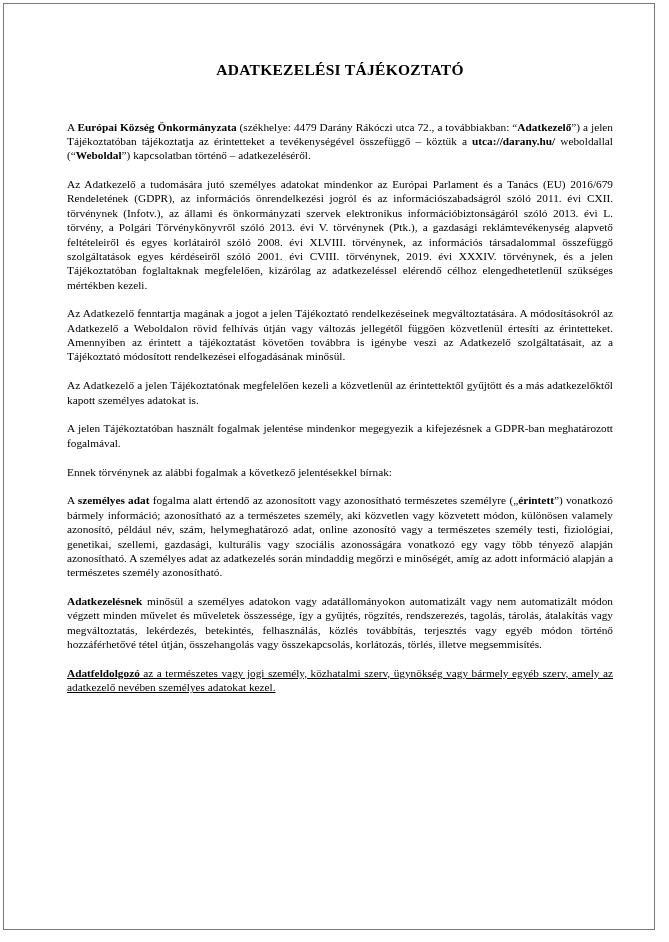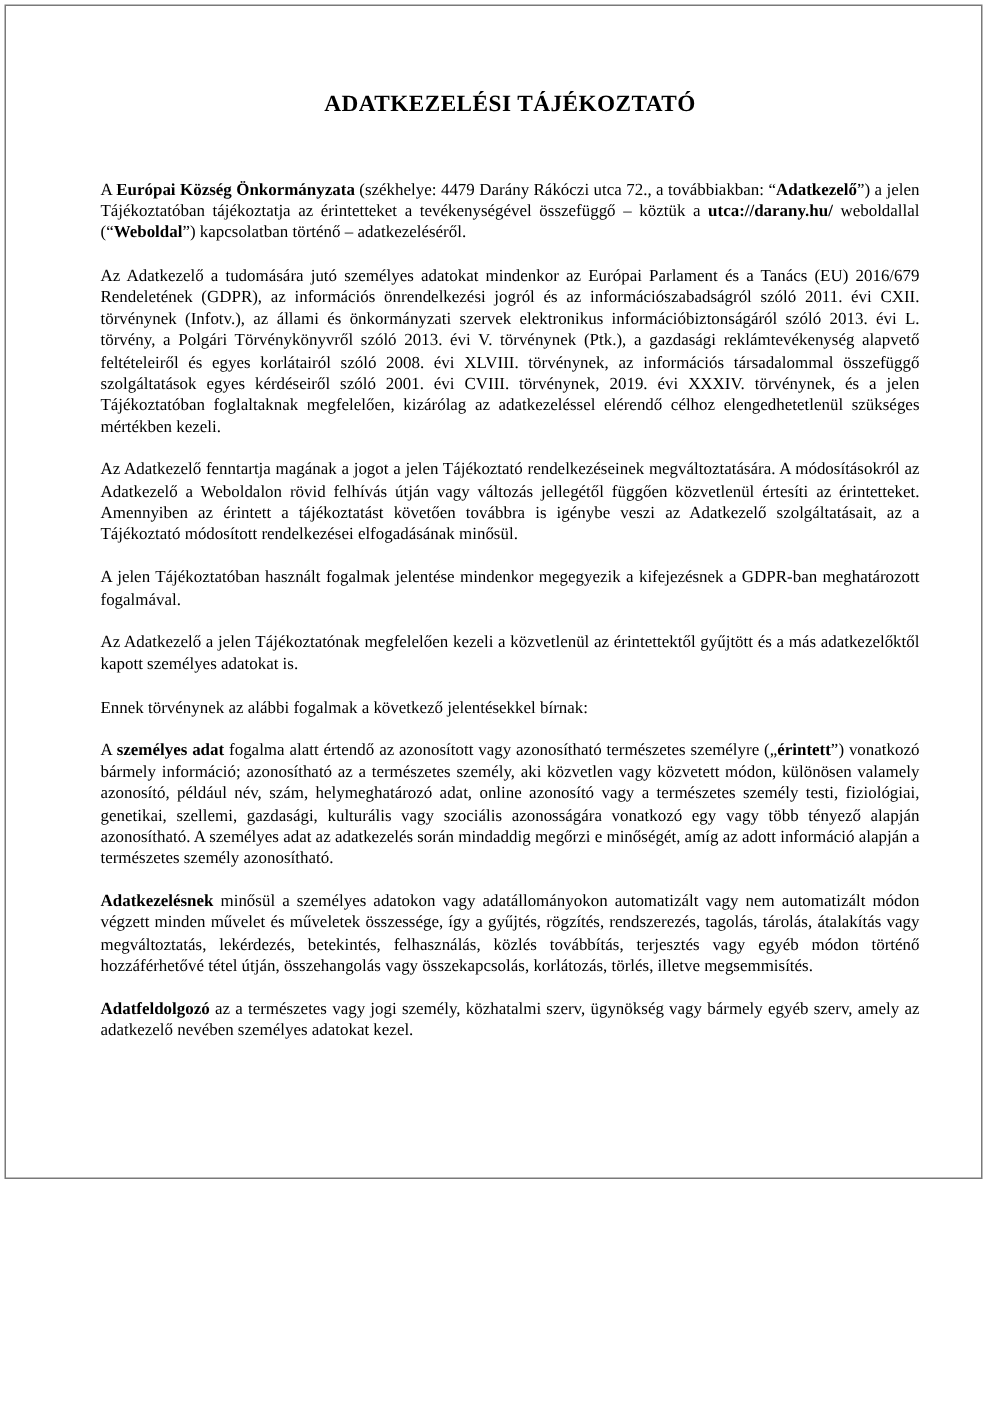--- a/index.html
+++ b/index.html
@@ -13,21 +13,21 @@
     height: 942px;
     overflow: hidden;
     font-family: "Liberation Serif", "DejaVu Serif", serif;
   }
 
   .page-sheet {
     position: absolute;
     left: 3px;
     top: 3px;
     width: 652px;
-    height: 783px;
+    height: 927px;
     background: #ffffff;
     border: 1px solid #797979;
     box-sizing: border-box;
     overflow: hidden;
   }
 
   .page-body {
     position: absolute;
     left: 63px;
     top: 57px;
@@ -49,40 +49,41 @@
     font-size: 11.3px;
     line-height: 14.35px;
     text-align: justify;
     color: #000000;
     text-justify: inter-word;
     hyphens: none;
   }
 
   p.para:last-child {
     margin-bottom: 16px;
+    text-decoration: underline;
   }
 
   b, strong {
     font-weight: bold;
   }
 </style>
 </head>
 <body>
 
 <div class="page-sheet">
   <div class="page-body">
 
     <h1 class="doc-title">ADATKEZELÉSI TÁJÉKOZTATÓ</h1>
 
     <div id="paragraph-list">
         <p class="para"><span>A </span><b>Európai Község Önkormányzata</b><span> (székhelye: 4479 Darány Rákóczi utca 72., a továbbiakban: “</span><b>Adatkezelő</b><span>”) a jelen Tájékoztatóban tájékoztatja az érintetteket a tevékenységével összefüggő – köztük a </span><b>utca://darany.hu/</b><span> weboldallal (“</span><b>Weboldal</b><span>”) kapcsolatban történő – adatkezeléséről.</span></p>
         <p class="para"><span>Az Adatkezelő a tudomására jutó személyes adatokat mindenkor az Európai Parlament és a Tanács (EU) 2016/679 Rendeletének (GDPR), az információs önrendelkezési jogról és az információszabadságról szóló 2011. évi CXII. törvénynek (Infotv.), az állami és önkormányzati szervek elektronikus információbiztonságáról szóló 2013. évi L. törvény, a Polgári Törvénykönyvről szóló 2013. évi V. törvénynek (Ptk.), a gazdasági reklámtevékenység alapvető feltételeiről és egyes korlátairól szóló 2008. évi XLVIII. törvénynek, az információs társadalommal összefüggő szolgáltatások egyes kérdéseiről szóló 2001. évi CVIII. törvénynek, 2019. évi XXXIV. törvénynek, és a jelen Tájékoztatóban foglaltaknak megfelelően, kizárólag az adatkezeléssel elérendő célhoz elengedhetetlenül szükséges mértékben kezeli.</span></p>
         <p class="para"><span>Az Adatkezelő fenntartja magának a jogot a jelen Tájékoztató rendelkezéseinek megváltoztatására. A módosításokról az Adatkezelő a Weboldalon rövid felhívás útján vagy változás jellegétől függően közvetlenül értesíti az érintetteket. Amennyiben az érintett a tájékoztatást követően továbbra is igénybe veszi az Adatkezelő szolgáltatásait, az a Tájékoztató módosított rendelkezései elfogadásának minősül.</span></p>
+        <p class="para"><span>Az Adatkezelő a jelen Tájékoztatónak megfelelően kezeli a közvetlenül az érintettektől gyűjtött és a más adatkezelőktől kapott személyes adatokat is.</span></p>
         <p class="para"><span>A jelen Tájékoztatóban használt fogalmak jelentése mindenkor megegyezik a kifejezésnek a GDPR-ban meghatározott fogalmával.</span></p>
-        <p class="para"><span>Az Adatkezelő a jelen Tájékoztatónak megfelelően kezeli a közvetlenül az érintettektől gyűjtött és a más adatkezelőktől kapott személyes adatokat is.</span></p>
         <p class="para"><span>Ennek törvénynek az alábbi fogalmak a következő jelentésekkel bírnak:</span></p>
         <p class="para"><span>A </span><b>személyes adat</b><span> fogalma alatt értendő az azonosított vagy azonosítható természetes személyre („</span><b>érintett</b><span>”) vonatkozó bármely információ; azonosítható az a természetes személy, aki közvetlen vagy közvetett módon, különösen valamely azonosító, például név, szám, helymeghatározó adat, online azonosító vagy a természetes személy testi, fiziológiai, genetikai, szellemi, gazdasági, kulturális vagy szociális azonosságára vonatkozó egy vagy több tényező alapján azonosítható. A személyes adat az adatkezelés során mindaddig megőrzi e minőségét, amíg az adott információ alapján a természetes személy azonosítható.</span></p>
         <p class="para"><b>Adatkezelésnek</b><span> minősül a személyes adatokon vagy adatállományokon automatizált vagy nem automatizált módon végzett minden művelet és műveletek összessége, így a gyűjtés, rögzítés, rendszerezés, tagolás, tárolás, átalakítás vagy megváltoztatás, lekérdezés, betekintés, felhasználás, közlés továbbítás, terjesztés vagy egyéb módon történő hozzáférhetővé tétel útján, összehangolás vagy összekapcsolás, korlátozás, törlés, illetve megsemmisítés.</span></p>
         <p class="para"><b>Adatfeldolgozó</b><span> az a természetes vagy jogi személy, közhatalmi szerv, ügynökség vagy bármely egyéb szerv, amely az adatkezelő nevében személyes adatokat kezel.</span></p>
       </div>
 
   </div>
 </div>
 
 </body></html>

